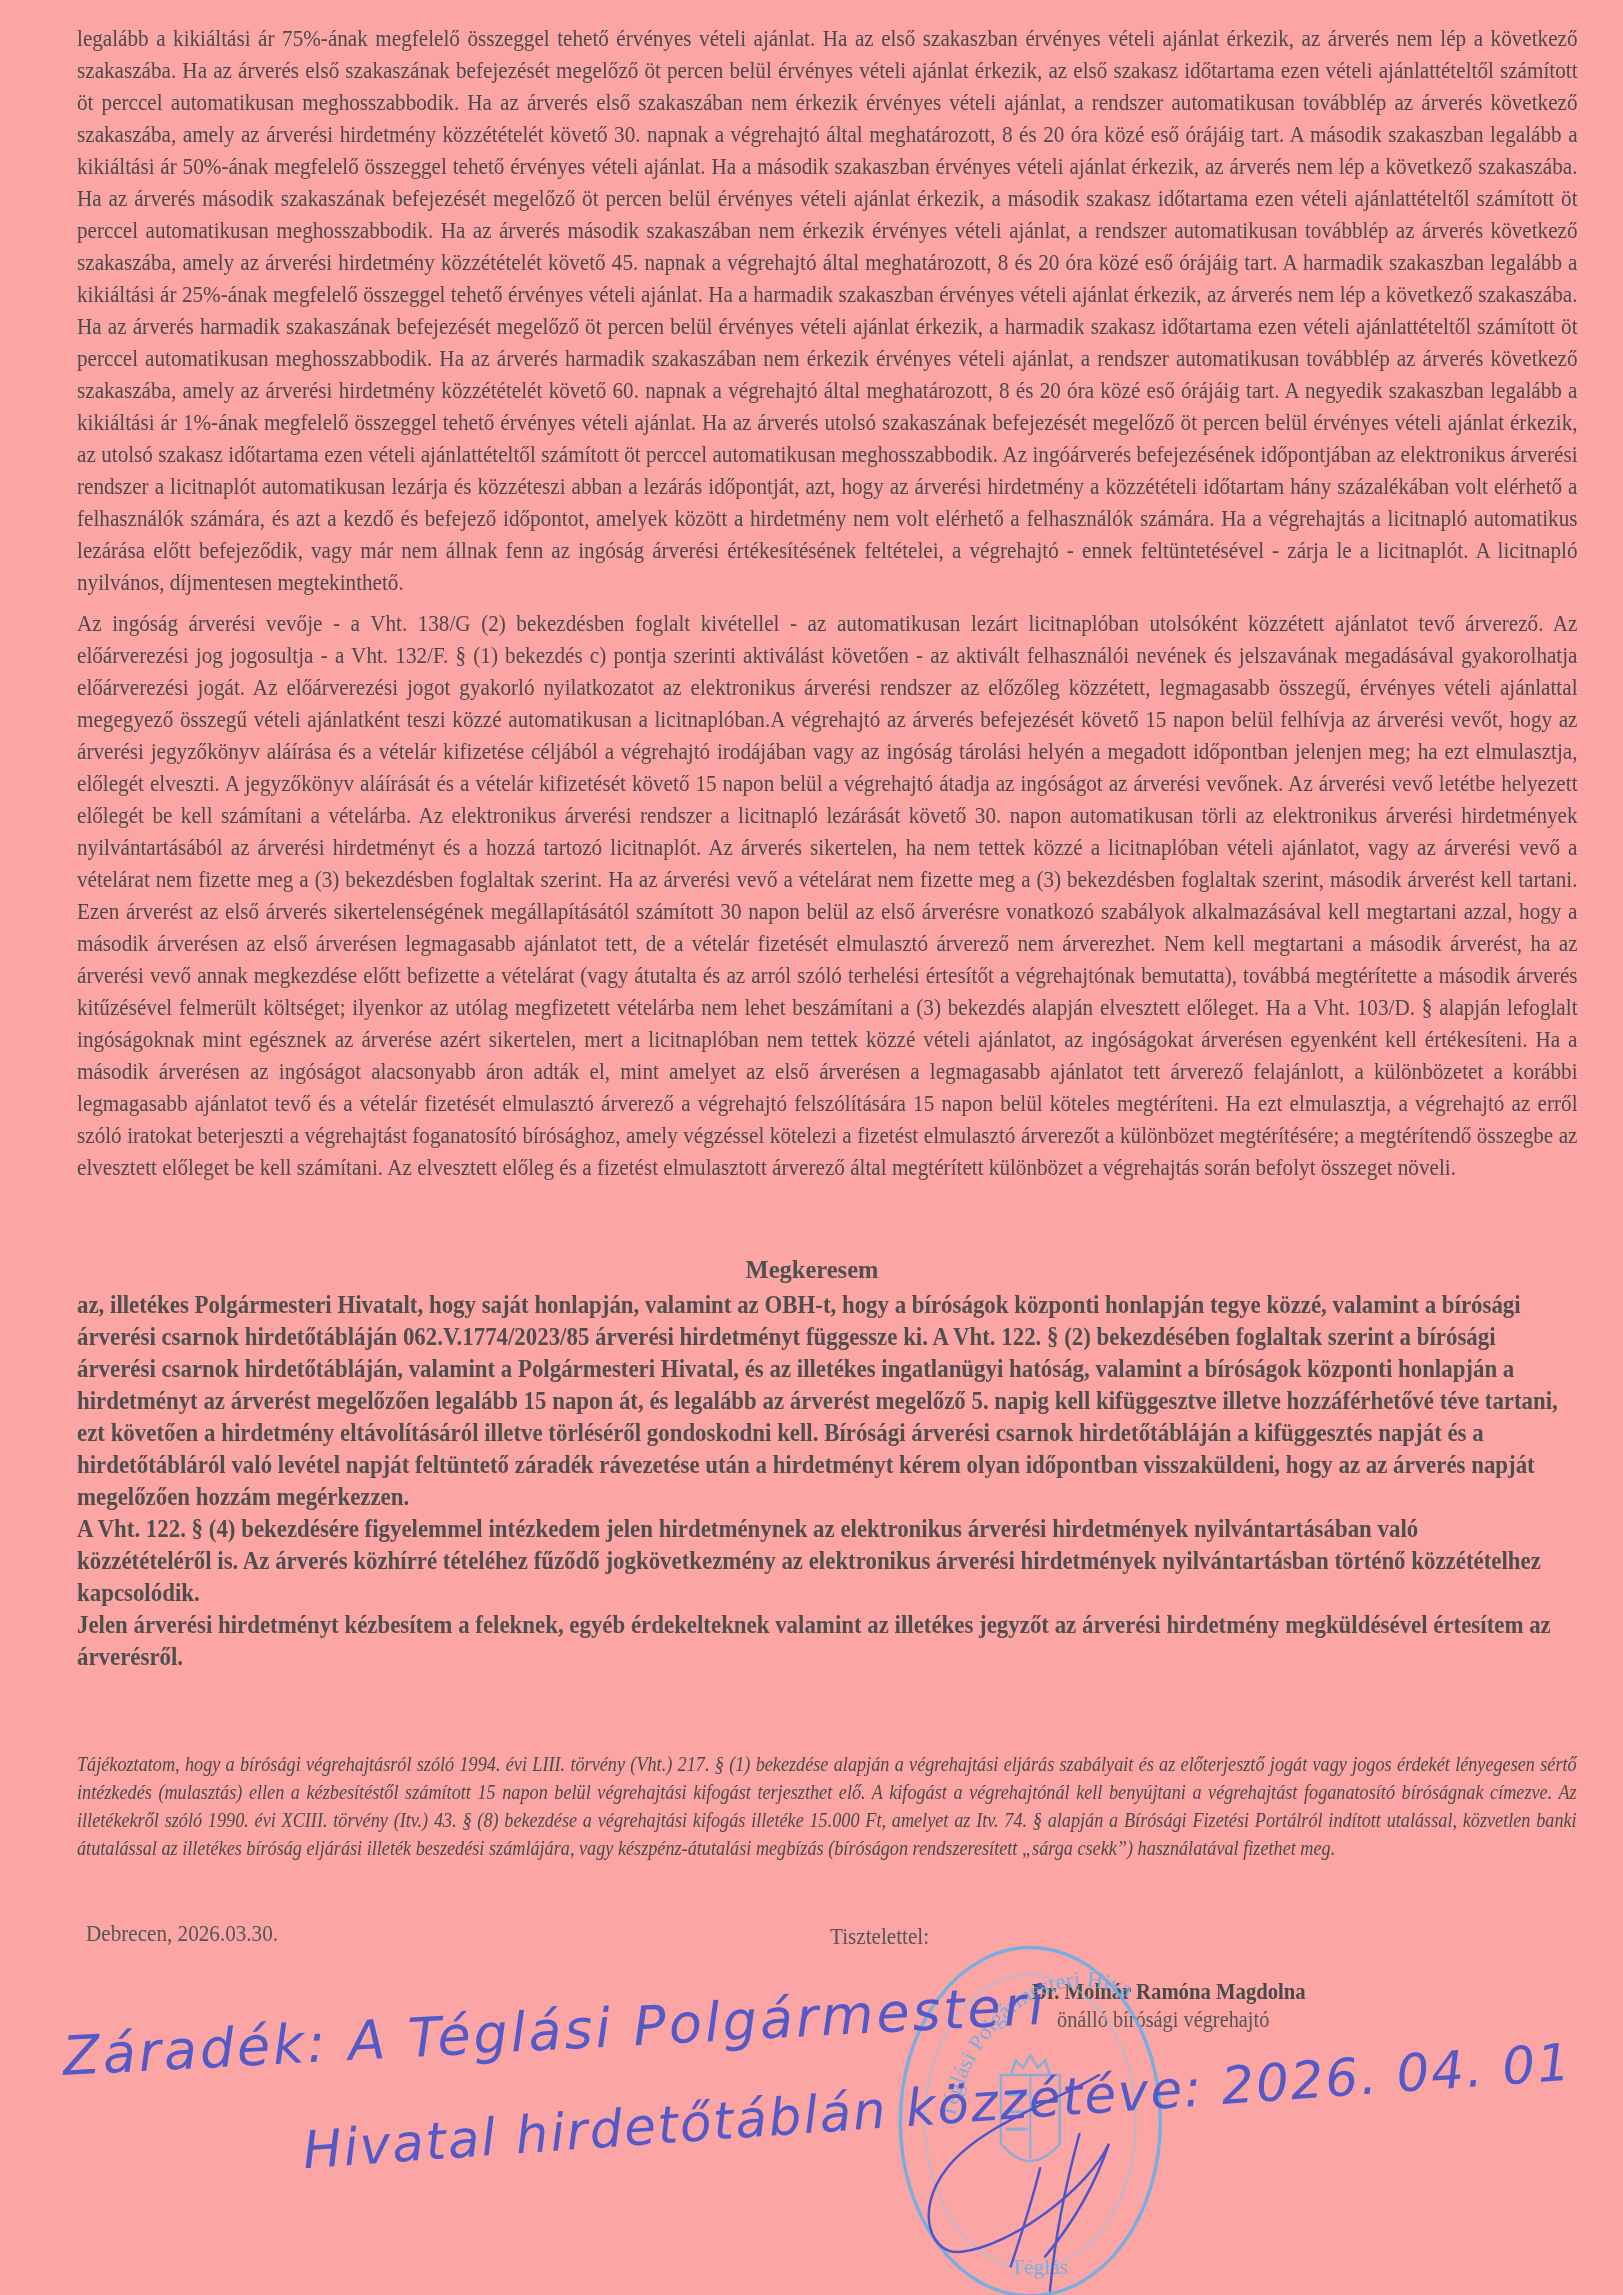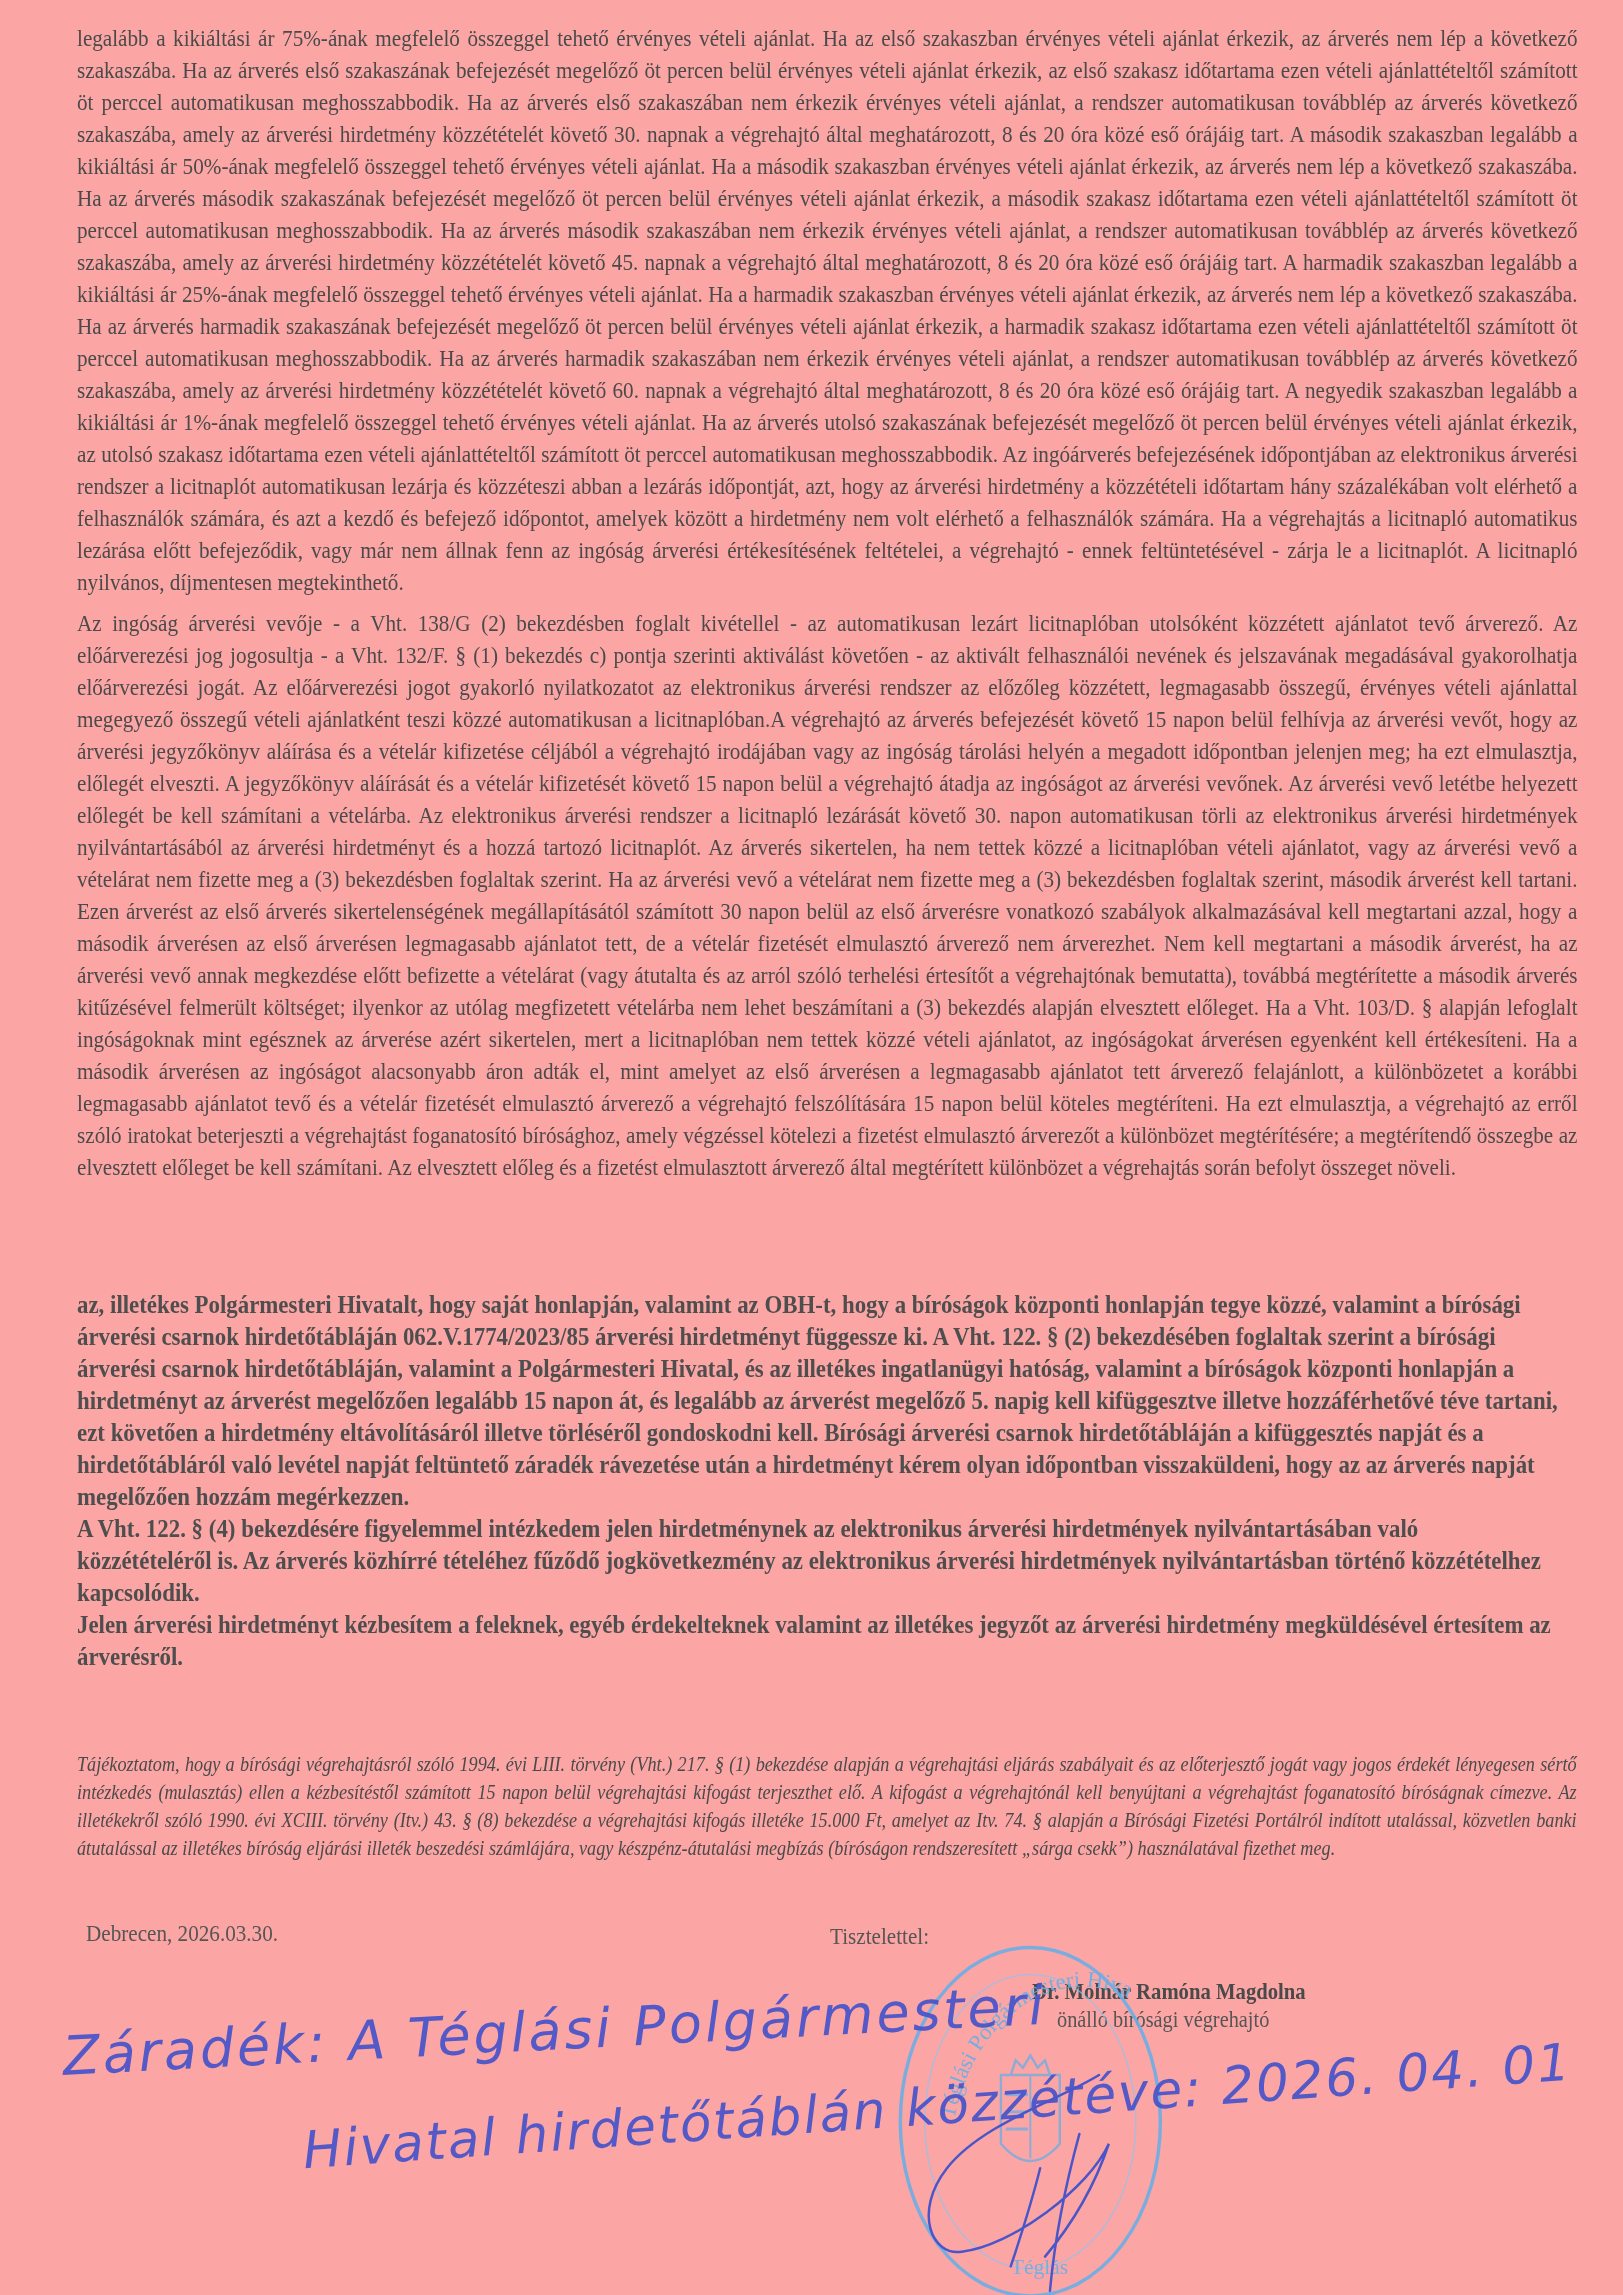--- a/index.html
+++ b/index.html
@@ -40,20 +40,21 @@
   .overlay { position:absolute; left:0; top:1913px; width:1624px; height:383px; pointer-events:none; }
 </style>
 </head>
 <body>
 
 <div class="page">
 
   <div class="body-text" id="para1">legalább a kikiáltási ár 75%-ának megfelelő összeggel tehető érvényes vételi ajánlat. Ha az első szakaszban érvényes vételi ajánlat érkezik, az árverés nem lép a következő szakaszába. Ha az árverés első szakaszának befejezését megelőző öt percen belül érvényes vételi ajánlat érkezik, az első szakasz időtartama ezen vételi ajánlattételtől számított öt perccel automatikusan meghosszabbodik. Ha az árverés első szakaszában nem érkezik érvényes vételi ajánlat, a rendszer automatikusan továbblép az árverés következő szakaszába, amely az árverési hirdetmény közzétételét követő 30. napnak a végrehajtó által meghatározott, 8 és 20 óra közé eső órájáig tart. A második szakaszban legalább a kikiáltási ár 50%-ának megfelelő összeggel tehető érvényes vételi ajánlat. Ha a második szakaszban érvényes vételi ajánlat érkezik, az árverés nem lép a következő szakaszába. Ha az árverés második szakaszának befejezését megelőző öt percen belül érvényes vételi ajánlat érkezik, a második szakasz időtartama ezen vételi ajánlattételtől számított öt perccel automatikusan meghosszabbodik. Ha az árverés második szakaszában nem érkezik érvényes vételi ajánlat, a rendszer automatikusan továbblép az árverés következő szakaszába, amely az árverési hirdetmény közzétételét követő 45. napnak a végrehajtó által meghatározott, 8 és 20 óra közé eső órájáig tart. A harmadik szakaszban legalább a kikiáltási ár 25%-ának megfelelő összeggel tehető érvényes vételi ajánlat. Ha a harmadik szakaszban érvényes vételi ajánlat érkezik, az árverés nem lép a következő szakaszába. Ha az árverés harmadik szakaszának befejezését megelőző öt percen belül érvényes vételi ajánlat érkezik, a harmadik szakasz időtartama ezen vételi ajánlattételtől számított öt perccel automatikusan meghosszabbodik. Ha az árverés harmadik szakaszában nem érkezik érvényes vételi ajánlat, a rendszer automatikusan továbblép az árverés következő szakaszába, amely az árverési hirdetmény közzétételét követő 60. napnak a végrehajtó által meghatározott, 8 és 20 óra közé eső órájáig tart. A negyedik szakaszban legalább a kikiáltási ár 1%-ának megfelelő összeggel tehető érvényes vételi ajánlat. Ha az árverés utolsó szakaszának befejezését megelőző öt percen belül érvényes vételi ajánlat érkezik, az utolsó szakasz időtartama ezen vételi ajánlattételtől számított öt perccel automatikusan meghosszabbodik. Az ingóárverés befejezésének időpontjában az elektronikus árverési rendszer a licitnaplót automatikusan lezárja és közzéteszi abban a lezárás időpontját, azt, hogy az árverési hirdetmény a közzétételi időtartam hány százalékában volt elérhető a felhasználók számára, és azt a kezdő és befejező időpontot, amelyek között a hirdetmény nem volt elérhető a felhasználók számára. Ha a végrehajtás a licitnapló automatikus lezárása előtt befejeződik, vagy már nem állnak fenn az ingóság árverési értékesítésének feltételei, a végrehajtó - ennek feltüntetésével - zárja le a licitnaplót. A licitnapló nyilvános, díjmentesen megtekinthető.</div>
   <div class="body-text" id="para2">Az ingóság árverési vevője - a Vht. 138/G (2) bekezdésben foglalt kivétellel - az automatikusan lezárt licitnaplóban utolsóként közzétett ajánlatot tevő árverező. Az előárverezési jog jogosultja - a Vht. 132/F. § (1) bekezdés c) pontja szerinti aktiválást követően - az aktivált felhasználói nevének és jelszavának megadásával gyakorolhatja előárverezési jogát. Az előárverezési jogot gyakorló nyilatkozatot az elektronikus árverési rendszer az előzőleg közzétett, legmagasabb összegű, érvényes vételi ajánlattal megegyező összegű vételi ajánlatként teszi közzé automatikusan a licitnaplóban.A végrehajtó az árverés befejezését követő 15 napon belül felhívja az árverési vevőt, hogy az árverési jegyzőkönyv aláírása és a vételár kifizetése céljából a végrehajtó irodájában vagy az ingóság tárolási helyén a megadott időpontban jelenjen meg; ha ezt elmulasztja, előlegét elveszti. A jegyzőkönyv aláírását és a vételár kifizetését követő 15 napon belül a végrehajtó átadja az ingóságot az árverési vevőnek. Az árverési vevő letétbe helyezett előlegét be kell számítani a vételárba. Az elektronikus árverési rendszer a licitnapló lezárását követő 30. napon automatikusan törli az elektronikus árverési hirdetmények nyilvántartásából az árverési hirdetményt és a hozzá tartozó licitnaplót. Az árverés sikertelen, ha nem tettek közzé a licitnaplóban vételi ajánlatot, vagy az árverési vevő a vételárat nem fizette meg a (3) bekezdésben foglaltak szerint. Ha az árverési vevő a vételárat nem fizette meg a (3) bekezdésben foglaltak szerint, második árverést kell tartani. Ezen árverést az első árverés sikertelenségének megállapításától számított 30 napon belül az első árverésre vonatkozó szabályok alkalmazásával kell megtartani azzal, hogy a második árverésen az első árverésen legmagasabb ajánlatot tett, de a vételár fizetését elmulasztó árverező nem árverezhet. Nem kell megtartani a második árverést, ha az árverési vevő annak megkezdése előtt befizette a vételárat (vagy átutalta és az arról szóló terhelési értesítőt a végrehajtónak bemutatta), továbbá megtérítette a második árverés kitűzésével felmerült költséget; ilyenkor az utólag megfizetett vételárba nem lehet beszámítani a (3) bekezdés alapján elvesztett előleget. Ha a Vht. 103/D. § alapján lefoglalt ingóságoknak mint egésznek az árverése azért sikertelen, mert a licitnaplóban nem tettek közzé vételi ajánlatot, az ingóságokat árverésen egyenként kell értékesíteni. Ha a második árverésen az ingóságot alacsonyabb áron adták el, mint amelyet az első árverésen a legmagasabb ajánlatot tett árverező felajánlott, a különbözetet a korábbi legmagasabb ajánlatot tevő és a vételár fizetését elmulasztó árverező a végrehajtó felszólítására 15 napon belül köteles megtéríteni. Ha ezt elmulasztja, a végrehajtó az erről szóló iratokat beterjeszti a végrehajtást foganatosító bírósághoz, amely végzéssel kötelezi a fizetést elmulasztó árverezőt a különbözet megtérítésére; a megtérítendő összegbe az elvesztett előleget be kell számítani. Az elvesztett előleg és a fizetést elmulasztott árverező által megtérített különbözet a végrehajtás során befolyt összeget növeli.</div>
 
+  <div class="title">Megkeresem</div>
 
   <div class="bold-block">
     <p>az, illetékes Polgármesteri Hivatalt, hogy saját honlapján, valamint az OBH-t, hogy a bíróságok központi honlapján tegye közzé, valamint a bírósági árverési csarnok hirdetőtábláján 062.V.1774/2023/85 árverési hirdetményt függessze ki. A Vht. 122. § (2) bekezdésében foglaltak szerint a bírósági árverési csarnok hirdetőtábláján, valamint a Polgármesteri Hivatal, és az illetékes ingatlanügyi hatóság, valamint a bíróságok központi honlapján a hirdetményt az árverést megelőzően legalább 15 napon át, és legalább az árverést megelőző 5. napig kell kifüggesztve illetve hozzáférhetővé téve tartani, ezt követően a hirdetmény eltávolításáról illetve törléséről gondoskodni kell. Bírósági árverési csarnok hirdetőtábláján a kifüggesztés napját és a hirdetőtábláról való levétel napját feltüntető záradék rávezetése után a hirdetményt kérem olyan időpontban visszaküldeni, hogy az az árverés napját megelőzően hozzám megérkezzen.</p>
     <p>A Vht. 122. § (4) bekezdésére figyelemmel intézkedem jelen hirdetménynek az elektronikus árverési hirdetmények nyilvántartásában való közzétételéről is. Az árverés közhírré tételéhez fűződő jogkövetkezmény az elektronikus árverési hirdetmények nyilvántartásban történő közzétételhez kapcsolódik.</p>
     <p>Jelen árverési hirdetményt kézbesítem a feleknek, egyéb érdekelteknek valamint az illetékes jegyzőt az árverési hirdetmény megküldésével értesítem az árverésről.</p>
   </div>
 
   <div class="notice">Tájékoztatom, hogy a bírósági végrehajtásról szóló 1994. évi LIII. törvény (Vht.) 217. § (1) bekezdése alapján a végrehajtási eljárás szabályait és az előterjesztő jogát vagy jogos érdekét lényegesen sértő intézkedés (mulasztás) ellen a kézbesítéstől számított 15 napon belül végrehajtási kifogást terjeszthet elő. A kifogást a végrehajtónál kell benyújtani a végrehajtást foganatosító bíróságnak címezve. Az illetékekről szóló 1990. évi XCIII. törvény (Itv.) 43. § (8) bekezdése a végrehajtási kifogás illetéke 15.000 Ft, amelyet az Itv. 74. § alapján a Bírósági Fizetési Portálról indított utalással, közvetlen banki átutalással az illetékes bíróság eljárási illeték beszedési számlájára, vagy készpénz-átutalási megbízás (bíróságon rendszeresített „sárga csekk”) használatával fizethet meg.</div>
 
   <div class="place-date">Debrecen, 2026.03.30.</div>

